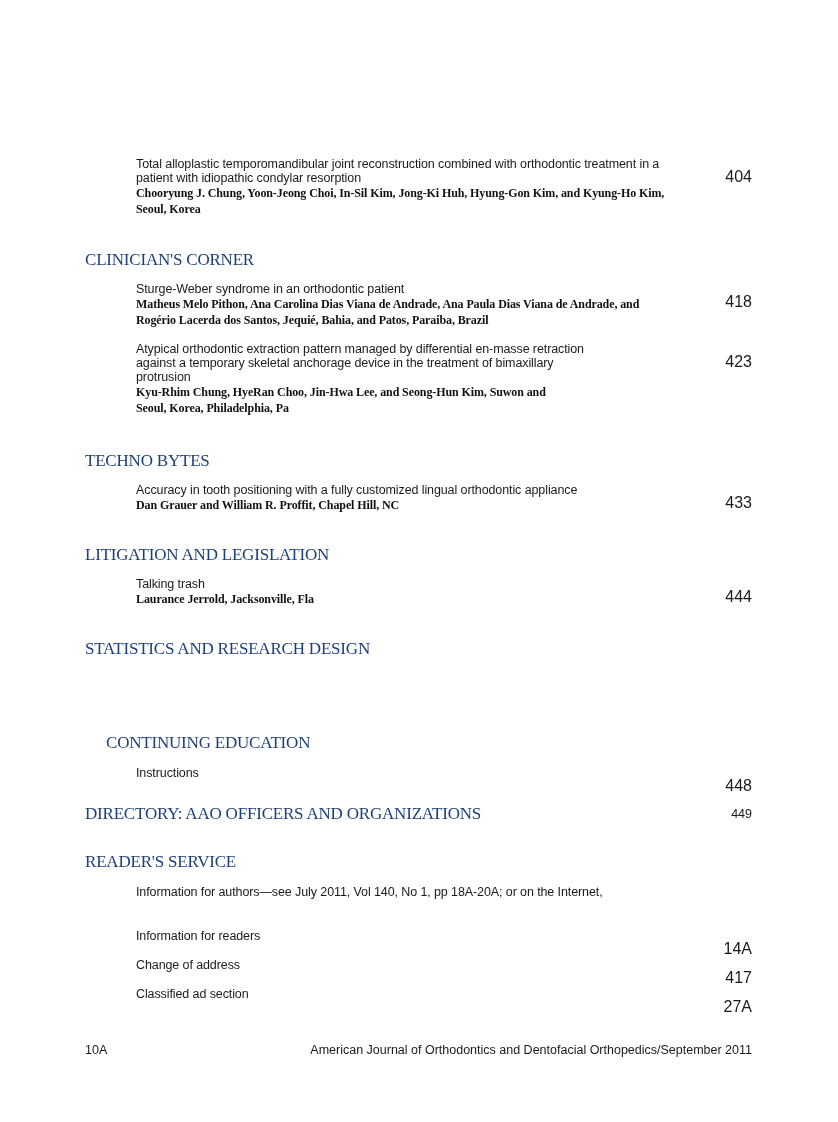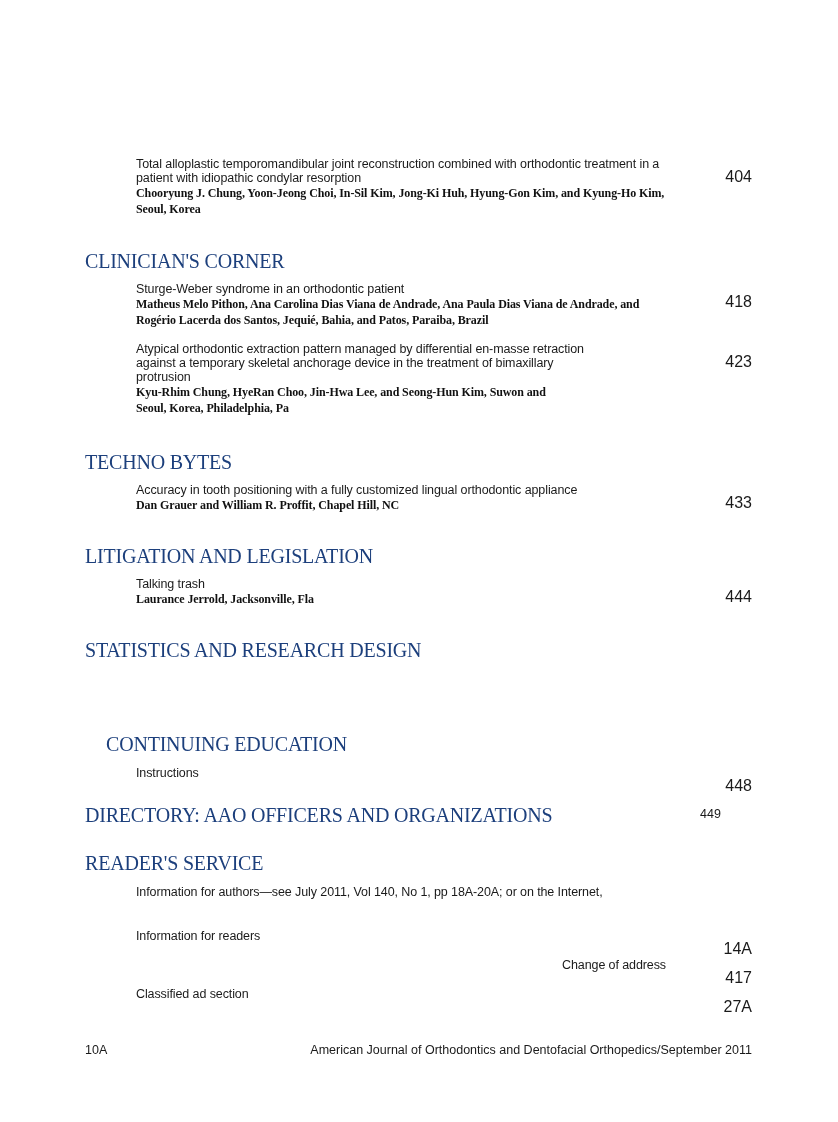--- a/index.html
+++ b/index.html
@@ -1,26 +1,26 @@
 <!DOCTYPE html>
 <html><head>
 <meta charset="utf-8">
 <style>
   html, body { margin: 0; padding: 0; background: #ffffff; }
   body { width: 838px; height: 1122px; position: relative; overflow: hidden; }
   .page { position: absolute; left: 0; top: 0; width: 838px; height: 1122px; }
   .title-row { position: absolute; left: 136px; top: 58px; }
   .title { font-family: "Liberation Serif", serif; font-size: 27px; color: #1c3f7c; font-weight: normal; letter-spacing: -0.5px; transform: scaleY(1.05); display: inline-block; }
   .title-sub { font-family: "Liberation Serif", serif; font-size: 13px; color: #1c3f7c; margin-left: 17px; font-weight: bold; }
-  .sec-head { position: absolute; left: 85px; font-family: "Liberation Serif", serif; font-size: 20px; color: #1c3f7c; letter-spacing: -0.2px; }
+  .sec-head { position: absolute; left: 85px; font-family: "Liberation Serif", serif; font-size: 17px; color: #1c3f7c; letter-spacing: -0.2px; }
   .entry { position: absolute; left: 136px; width: 616px; }
   .entry-title { font-family: "Liberation Sans", sans-serif; font-size: 12.5px; color: #1a1a1a; line-height: 14px; width: 530px; letter-spacing: -0.1px; }
   .entry-authors { font-family: "Liberation Serif", serif; font-size: 12px; color: #111; line-height: 16px; font-weight: bold; width: 530px; letter-spacing: -0.1px; }
   .page-num { position: absolute; right: 0; top: 12px; font-family: "Liberation Sans", sans-serif; font-size: 16px; color: #1a1a1a; line-height: 16px; }
-  .sec-page { position: absolute; left: 700px; width: 52px; font-family: "Liberation Sans", sans-serif; font-size: 12.5px; color: #1a1a1a; }
+  .sec-page { position: absolute; left: 700px; width: 52px; text-align: right; font-family: "Liberation Sans", sans-serif; font-size: 12.5px; color: #1a1a1a; }
   .link { color: #1c3f7c; }
   .footer { position: absolute; top: 1043px; left: 85px; width: 667px; font-family: "Liberation Sans", sans-serif; font-size: 12.5px; color: #1a1a1a; }
   .footer-left { position: absolute; left: 0; top: 0; }
   .footer-right { position: absolute; right: 0; top: 0; }
 </style>
 </head>
 <body>
 
 <div class="page">
 
@@ -78,21 +78,21 @@
 
   <div class="entry" style="top:885px;">
     <div class="entry-title" style="width:560px;">Information for authors—see July 2011, Vol 140, No 1, pp 18A-20A; or on the Internet,</div>
   </div>
 
   <div class="entry" style="top:929px;">
     <div class="entry-title">Information for readers</div>
     <span class="page-num">14A</span>
   </div>
 
-  <div class="entry" style="top:958px;text-align:right;">
+  <div class="entry" style="top:958px;">
     <div class="entry-title">Change of address</div>
     <span class="page-num">417</span>
   </div>
 
   <div class="entry" style="top:987px;">
     <div class="entry-title">Classified ad section</div>
     <span class="page-num">27A</span>
   </div>
 
   <div class="footer">

